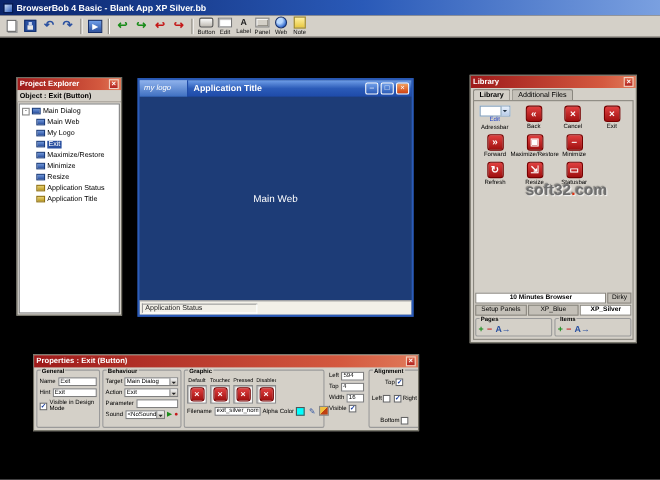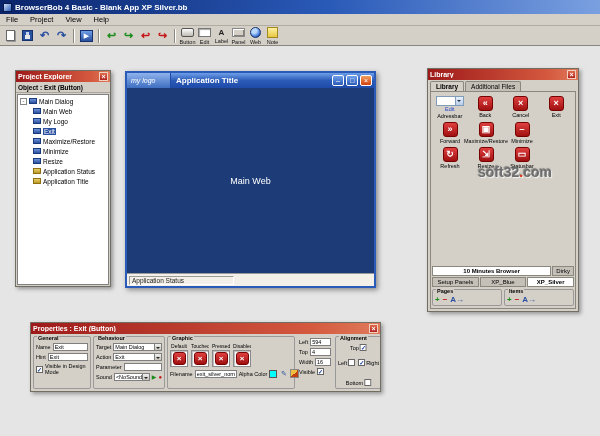--- a/index.html
+++ b/index.html
@@ -1,18 +1,18 @@
 <!DOCTYPE html>
 <html><head>
 <meta charset="utf-8">
 <style>
   *{margin:0;padding:0;box-sizing:border-box;}
   html,body{width:600px;height:436px;overflow:hidden;}
   body{font-family:"Liberation Sans",sans-serif;background:#9d9a9d;}
-  .app{position:relative;width:600px;height:436px;overflow:hidden;background:#e5e5e5;font-size:8px;color:#000;}
+  .app{position:relative;width:600px;height:436px;overflow:hidden;background:#000000;font-size:8px;color:#000;}
 
   
   .titlebar{height:14px;background:linear-gradient(90deg,#0a246a,#2a5ab8 55%,#7aa0e0);display:flex;align-items:center;gap:3px;padding:0 3px;}
   .app-icon{width:9px;height:9px;flex:none;background:linear-gradient(135deg,#cfe0f8,#2a5ab8);border:1px solid #061a4e;}
   .t-text{color:#fff;font-size:8px;font-weight:bold;white-space:nowrap;}
   .menubar{height:12px;background:#d4d0c8;display:flex;align-items:center;font-size:7.5px;border-bottom:1px solid #b0aca4;}
   .menu-item{padding:0 6px;height:100%;display:flex;align-items:center;cursor:default;}
   .toolbar{height:20px;background:#d4d0c8;border-bottom:1px solid #8a877f;display:flex;align-items:center;padding:0 2px;}
   .tool{min-width:17px;height:18px;display:flex;flex-direction:column;align-items:center;justify-content:center;}
   .ticon{height:12px;display:flex;align-items:center;justify-content:center;font-size:11px;line-height:1;font-weight:bold;}
@@ -124,26 +124,20 @@
 </head>
 <body>
 
 <div class="app">
 
   <div class="titlebar">
     <span class="app-icon"></span>
     <span class="t-text">BrowserBob 4 Basic - Blank App XP Silver.bb</span>
   </div>
 
-  <div class="menubar">
-    <span class="menu-item">File</span>
-    <span class="menu-item">Project</span>
-    <span class="menu-item">View</span>
-    <span class="menu-item">Help</span>
-  </div>
 
   <div class="toolbar">
     <span class="tool">
         <span class="ticon">
           <i class="icon-page"></i>
         </span>
       </span>
     <span class="tool">
         <span class="ticon">
           <i class="icon-floppy"></i>

